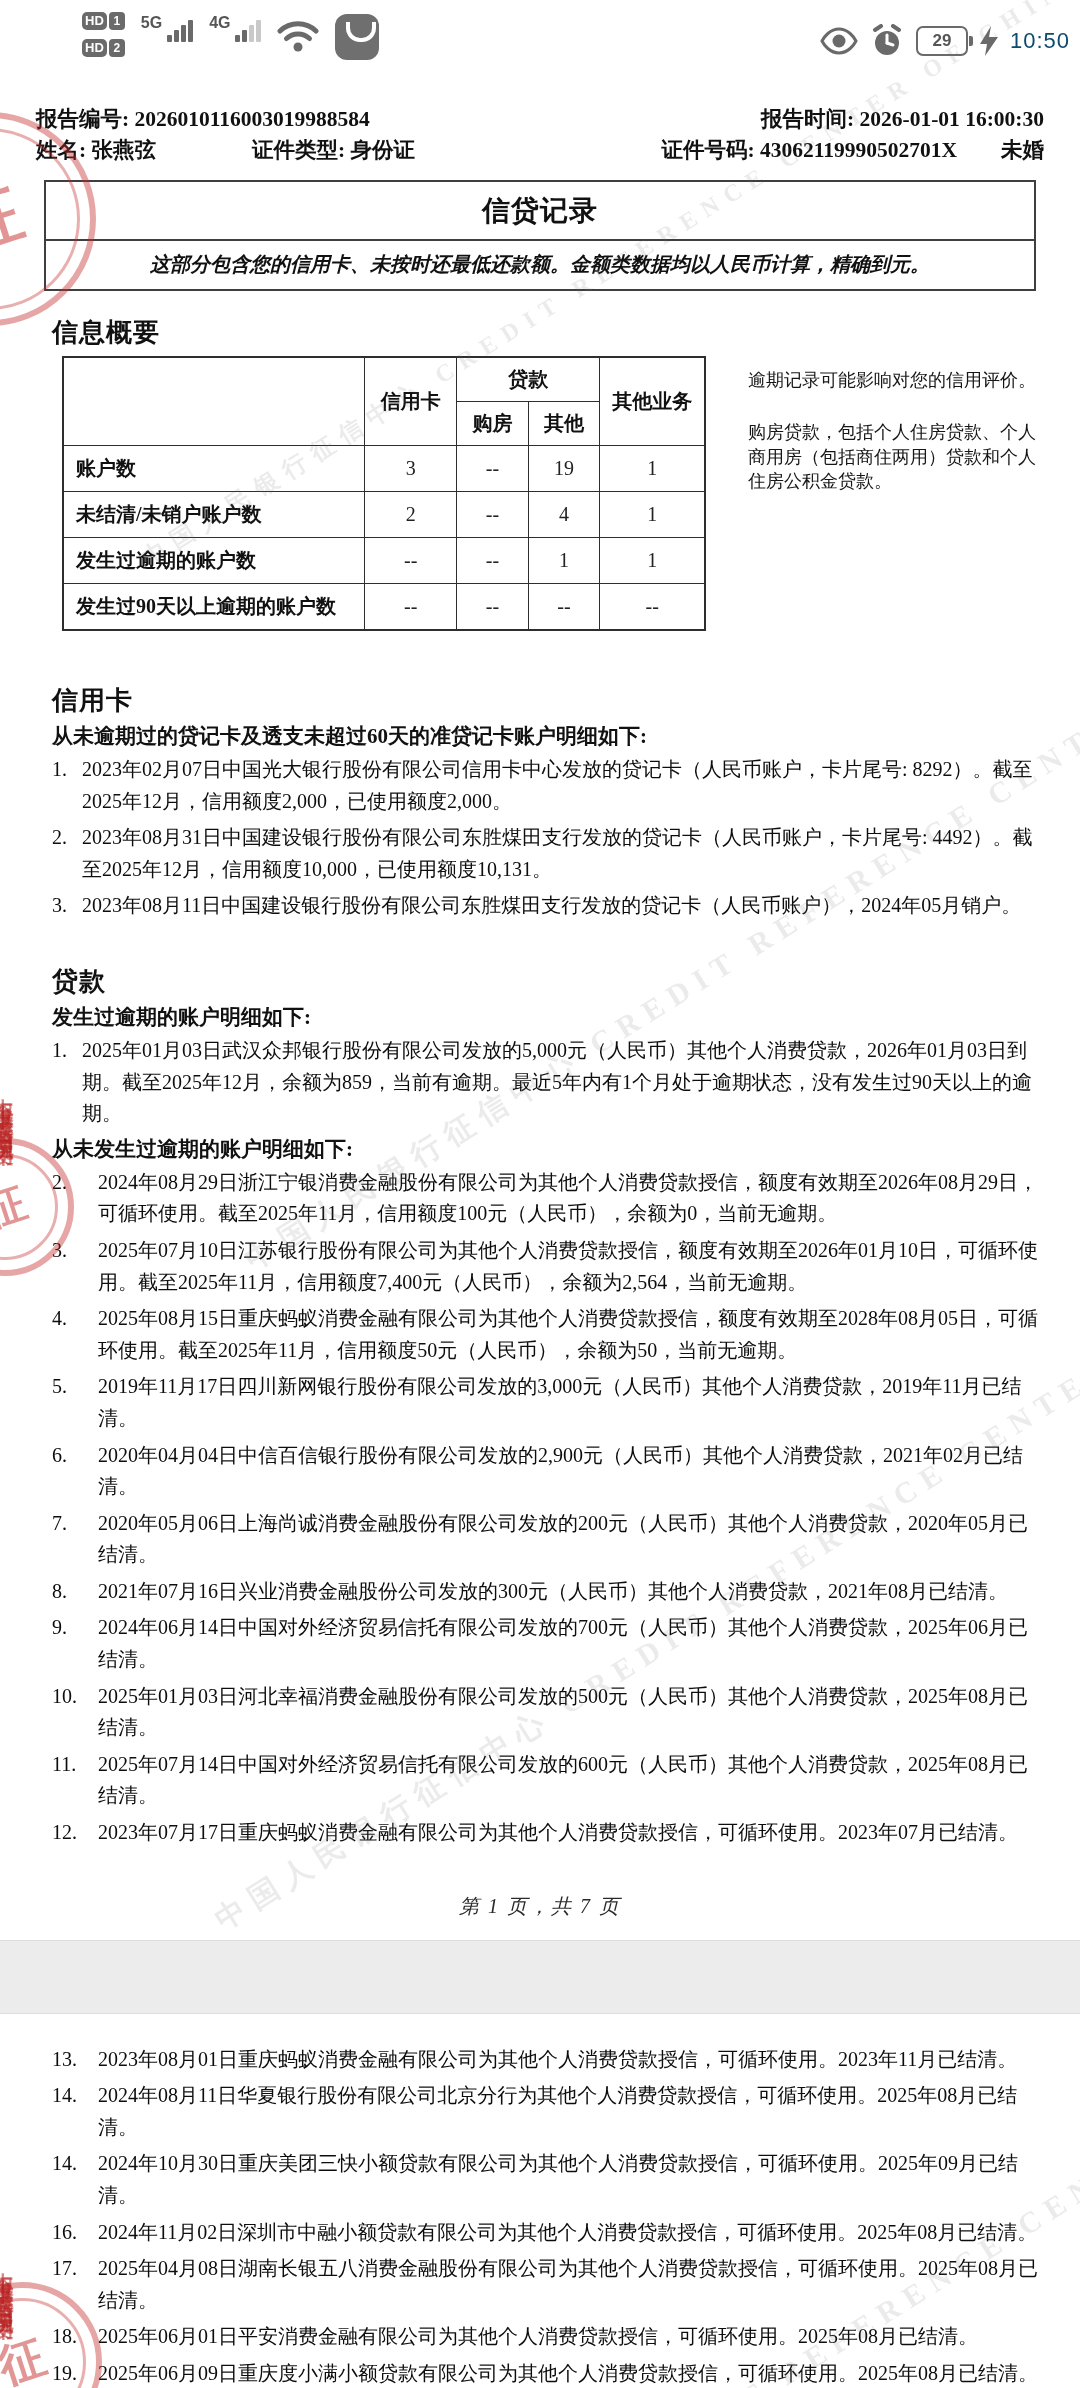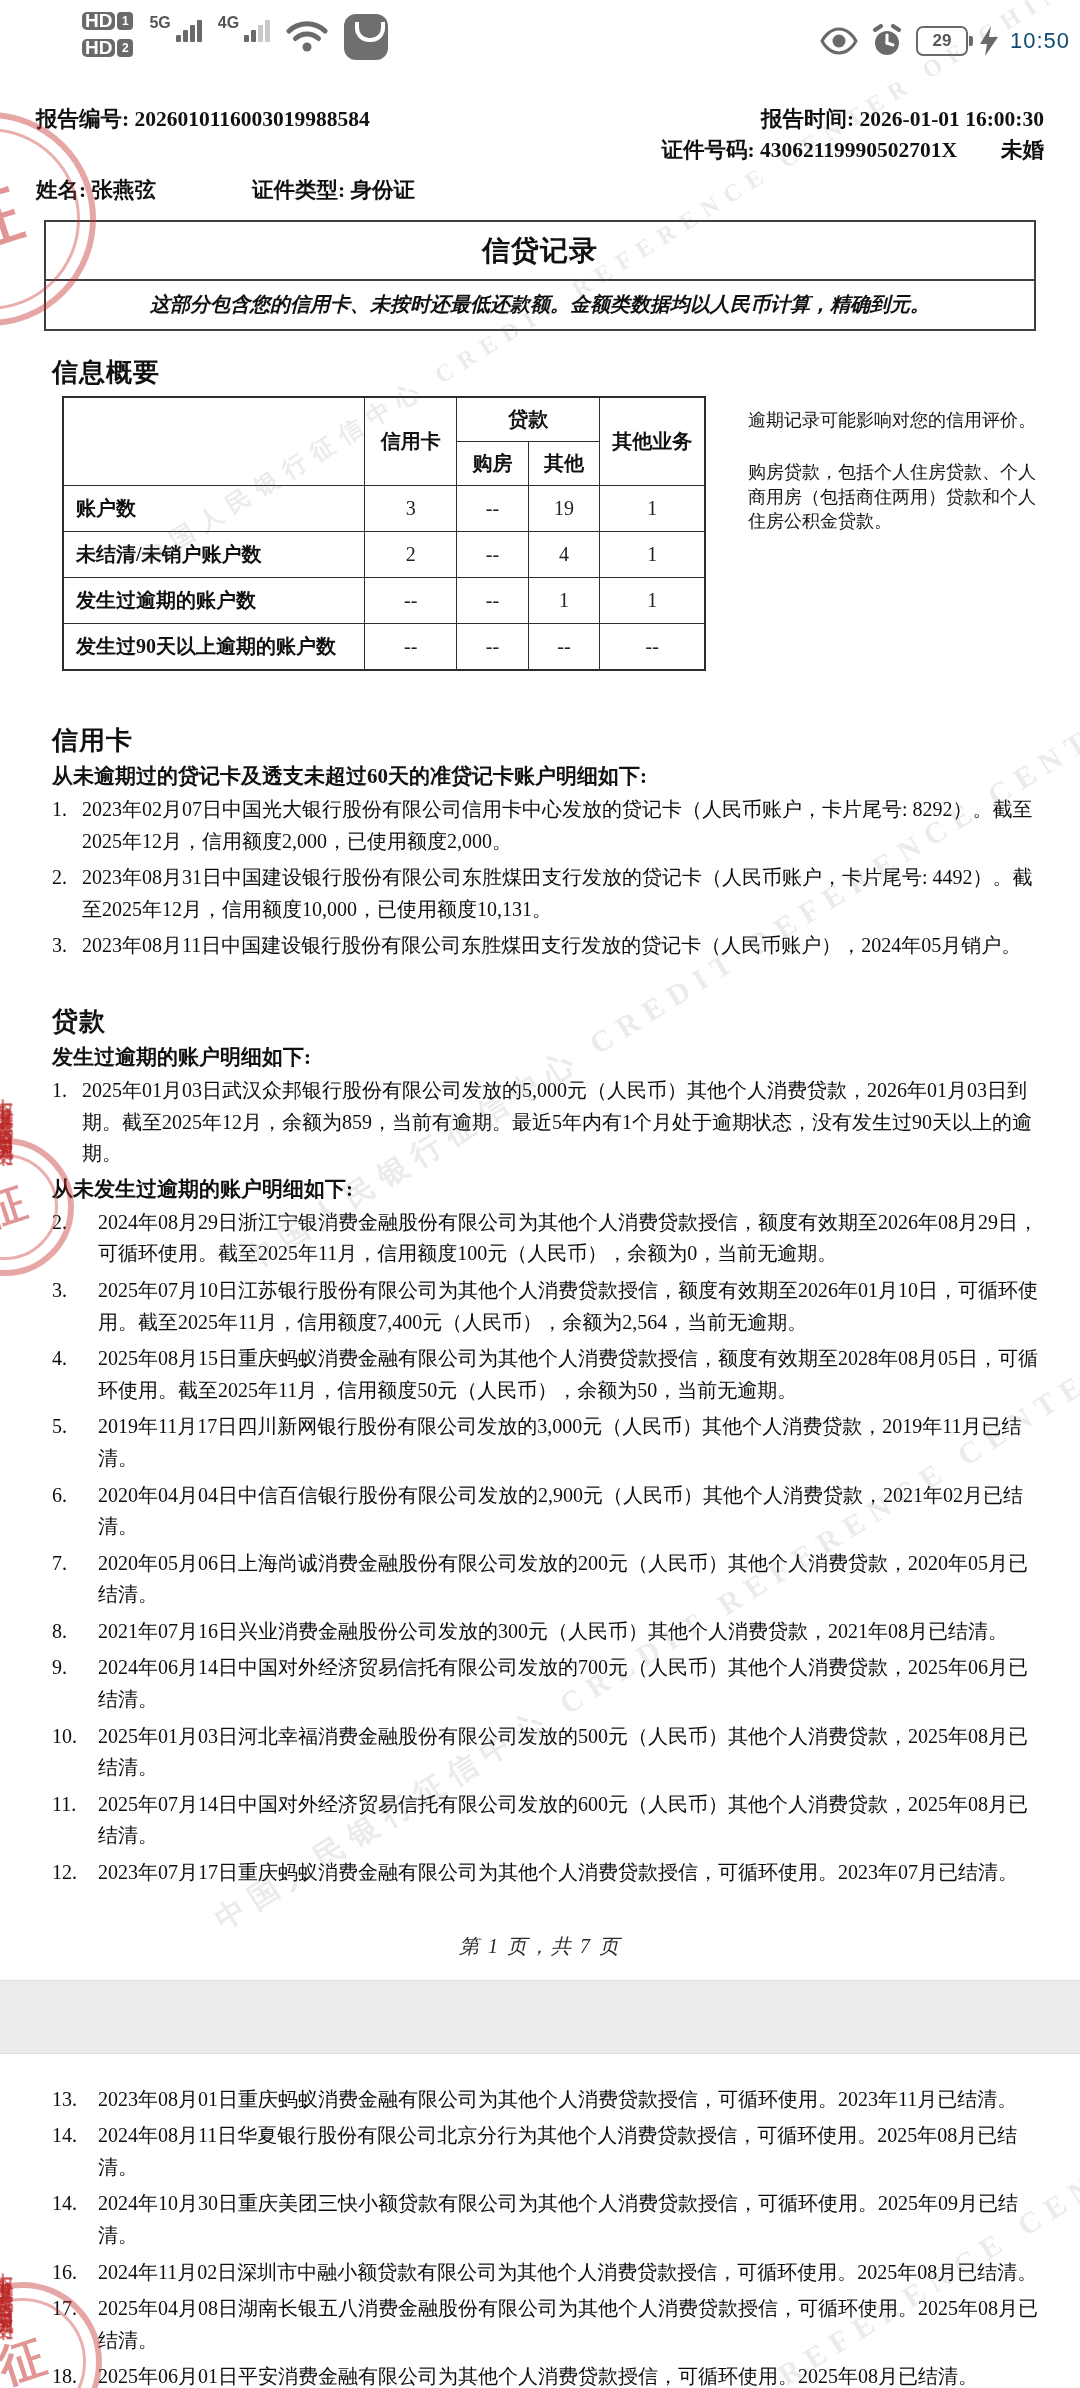--- a/index.html
+++ b/index.html
@@ -15,40 +15,40 @@
 
   
   .statusbar {
     position: relative; height: 100px;
     font-family: "Liberation Sans", "DejaVu Sans", sans-serif;
     color: #565656;
   }
   .sb-left { position:absolute; left:82px; top:12px; display:flex; gap:16px; align-items:flex-start; }
   .hd-col { display:flex; flex-direction:column; gap:9px; }
   .hd-badge { display:flex; align-items:center; gap:2px; }
-  .hd-pill { background:#6a6a6a; color:#fff; font-size:19px; font-weight:bold; border-radius:5px; padding:1px 3px; line-height:16px;}
+  .hd-pill { background:#6a6a6a; color:#fff; font-size:13px; font-weight:bold; border-radius:5px; padding:1px 3px; line-height:16px;}
   .hd-num  { background:#6a6a6a; color:#fff; font-size:12px; font-weight:bold; border-radius:4px; width:16px; height:18px; display:flex; align-items:center; justify-content:center;}
   .net-group { display:flex; align-items:flex-end; gap:3px; margin-top:8px; }
   .net-label { font-size:16px; font-weight:bold; margin-right:2px; transform:translateY(-10px); }
   .bars { display:flex; align-items:flex-end; gap:2px; height:22px; }
   .bars i { width:5px; background:#6a6a6a; border-radius:1px; display:block; }
   .bars i.dim { background:#c9c9c9; }
   .b1{height:7px}.b2{height:12px}.b3{height:17px}.b4{height:22px}
   .wifi-wrap { margin-top:6px; }
   .bag-icon { margin-top:2px; width:44px; height:46px; background:#6f6f6f; border-radius:12px; position:relative; }
   .bag-icon::after { content:""; position:absolute; left:11px; top:8px; width:22px; height:16px; border:4px solid #fff; border-top:none; border-radius:0 0 14px 14px; }
   .sb-right { position:absolute; right:10px; top:24px; display:flex; align-items:center; gap:12px; }
   .battery { position:relative; width:52px; height:30px; border:2.5px solid #6a6a6a; border-radius:7px; display:flex; align-items:center; justify-content:center; font-size:17px; font-weight:bold; color:#565656; }
   .battery::after { content:""; position:absolute; right:-7px; top:8px; width:4px; height:10px; background:#6a6a6a; border-radius:0 2px 2px 0; }
   .sb-time { font-size:22px; color:#0c4a6e; letter-spacing:1px; }
 
   
   .report-meta { margin: 4px 36px 0 36px; font-weight:bold; font-size:21.5px; }
   .meta-row { display:flex; justify-content:space-between; line-height:31px; }
-  .meta-left { display:flex; gap:96px;margin-top:40px; }
+  .meta-left { display:flex; gap:96px; }
   .meta-right { display:flex; gap:44px; }
 
   
   .rule-box { border:2px solid #3f3f3f; margin:0 44px; background:rgba(255,255,255,.6); }
   .rule-box-title { text-align:center; font-weight:bold; font-size:28px; padding:10px 0 9px; border-bottom:2px solid #3f3f3f; letter-spacing:1px; }
   .rule-box-desc { text-align:center; font-weight:bold; font-style:italic; font-size:20px; padding:10px 14px 11px; }
 
   .section-heading { font-size:26px; font-weight:bold; margin-left:52px; letter-spacing:1px; }
   .subhead { font-size:21px; font-weight:bold; margin:4px 40px 4px 52px; }
 

